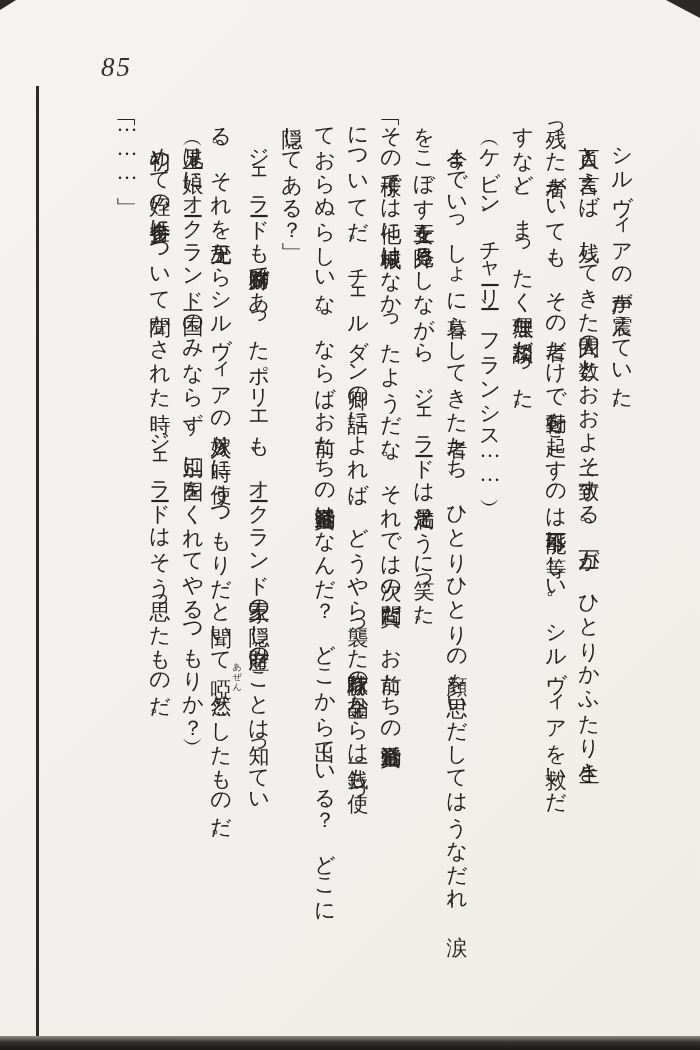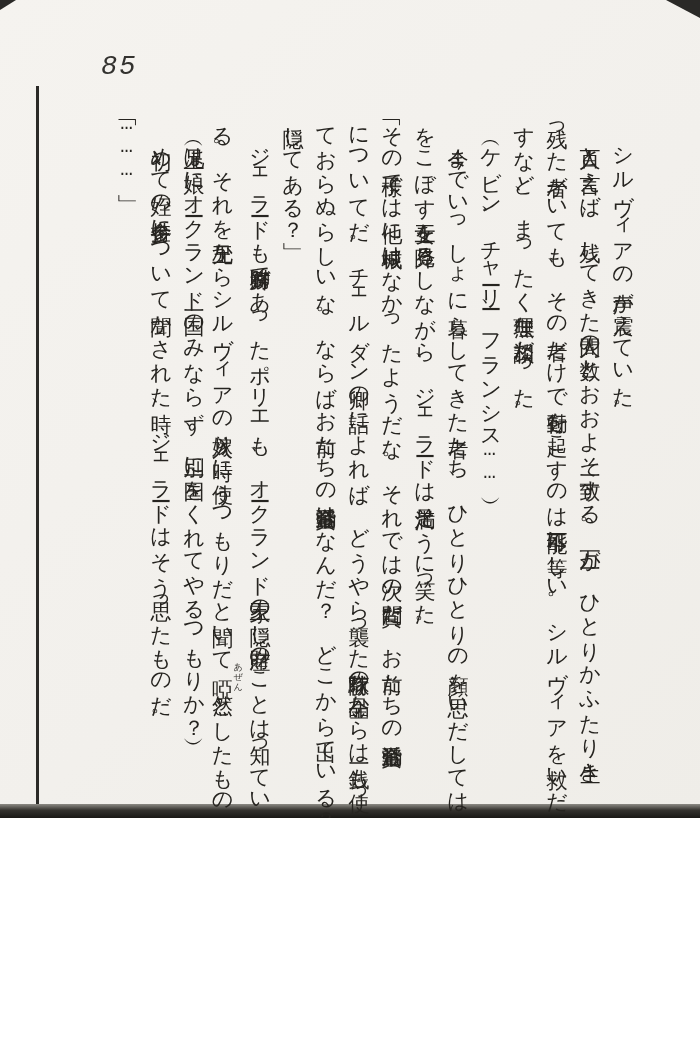--- a/index.html
+++ b/index.html
@@ -1,22 +1,22 @@
 <!DOCTYPE html>
 <html><head>
 <meta charset="utf-8">
 <style>
   html, body { margin: 0; padding: 0; }
   .page {
     position: relative;
     width: 700px;
-    height: 818px;
+    height: 1050px;
     background: linear-gradient(135deg, #f5f3ef 0%, #f2f0ec 55%, #efede8 100%);
     overflow: hidden;
-    font-family: Liberation Mono, monospace;
+    font-family: Liberation Serif, serif;
   }
   
   .left-rule {
     position: absolute;
     left: 36px; top: 86px;
     width: 3px; height: 952px;
     background: #2b2a27;
   }
   .bottom-band {
     position: absolute;

